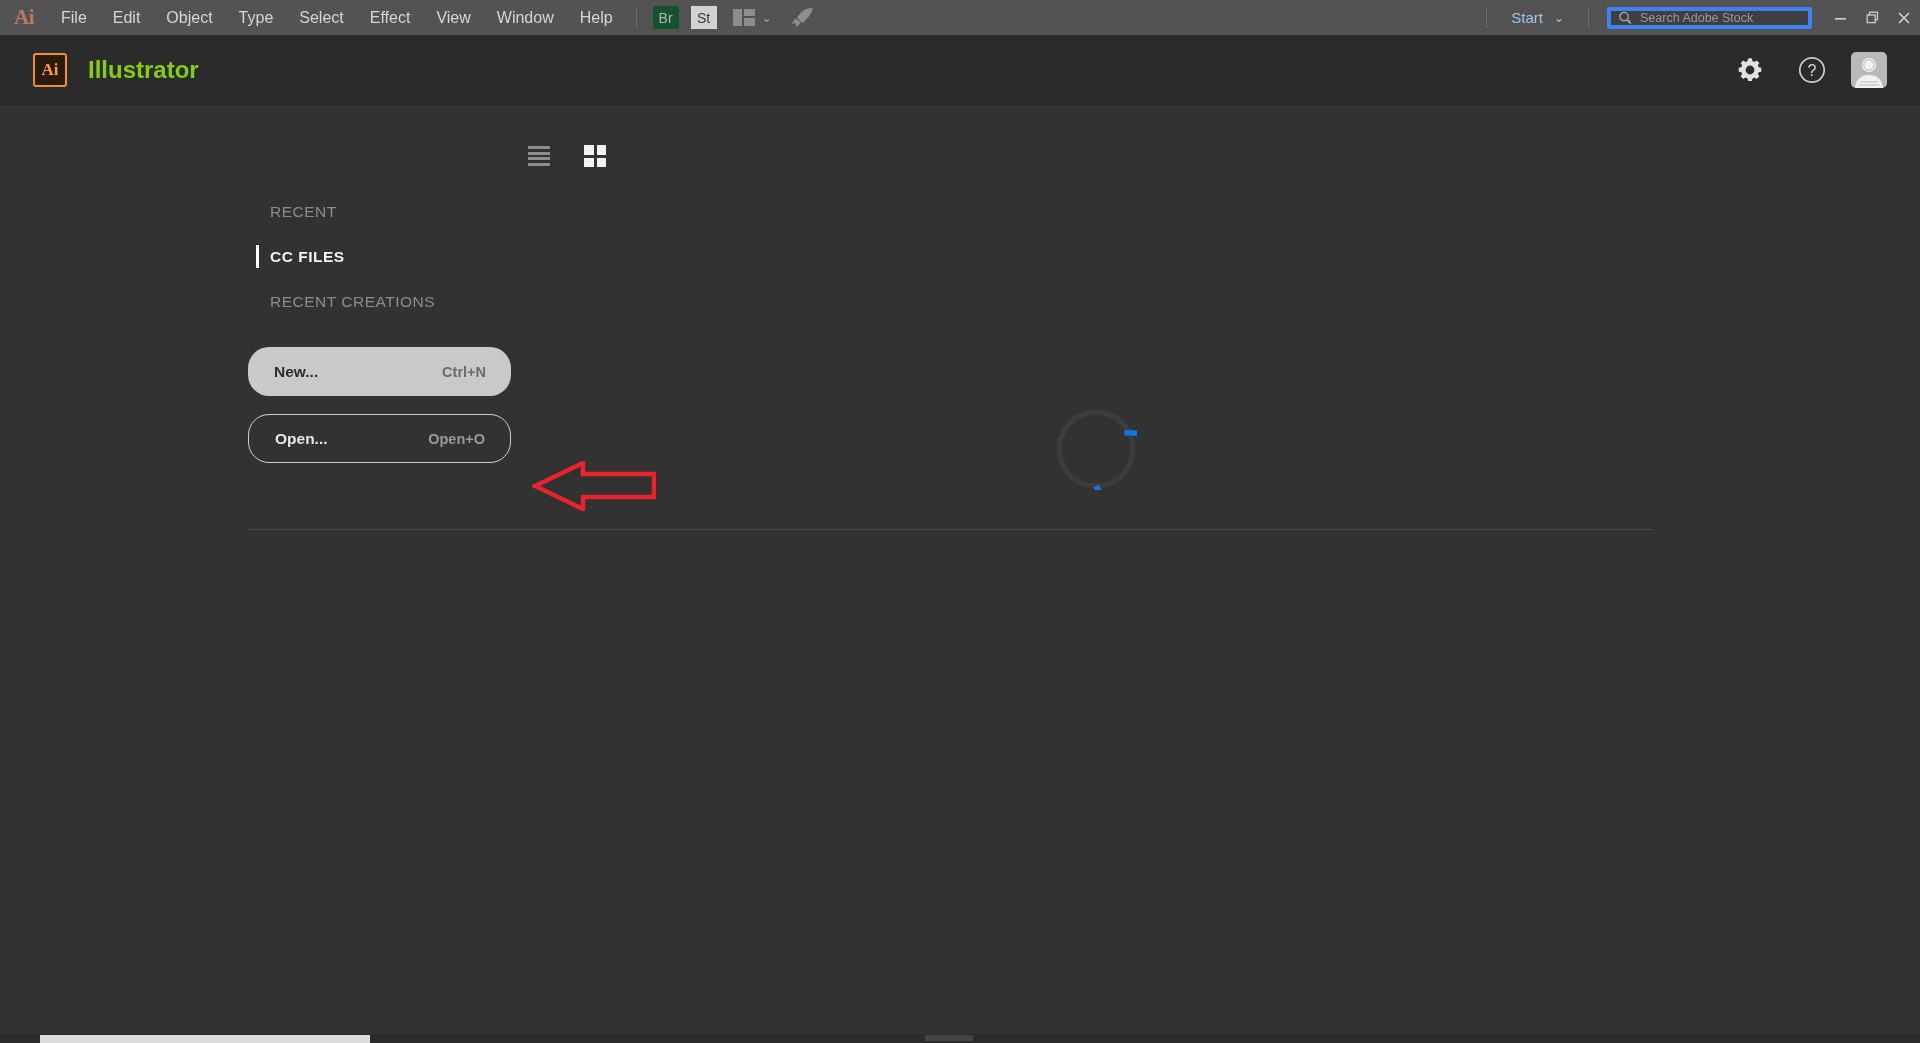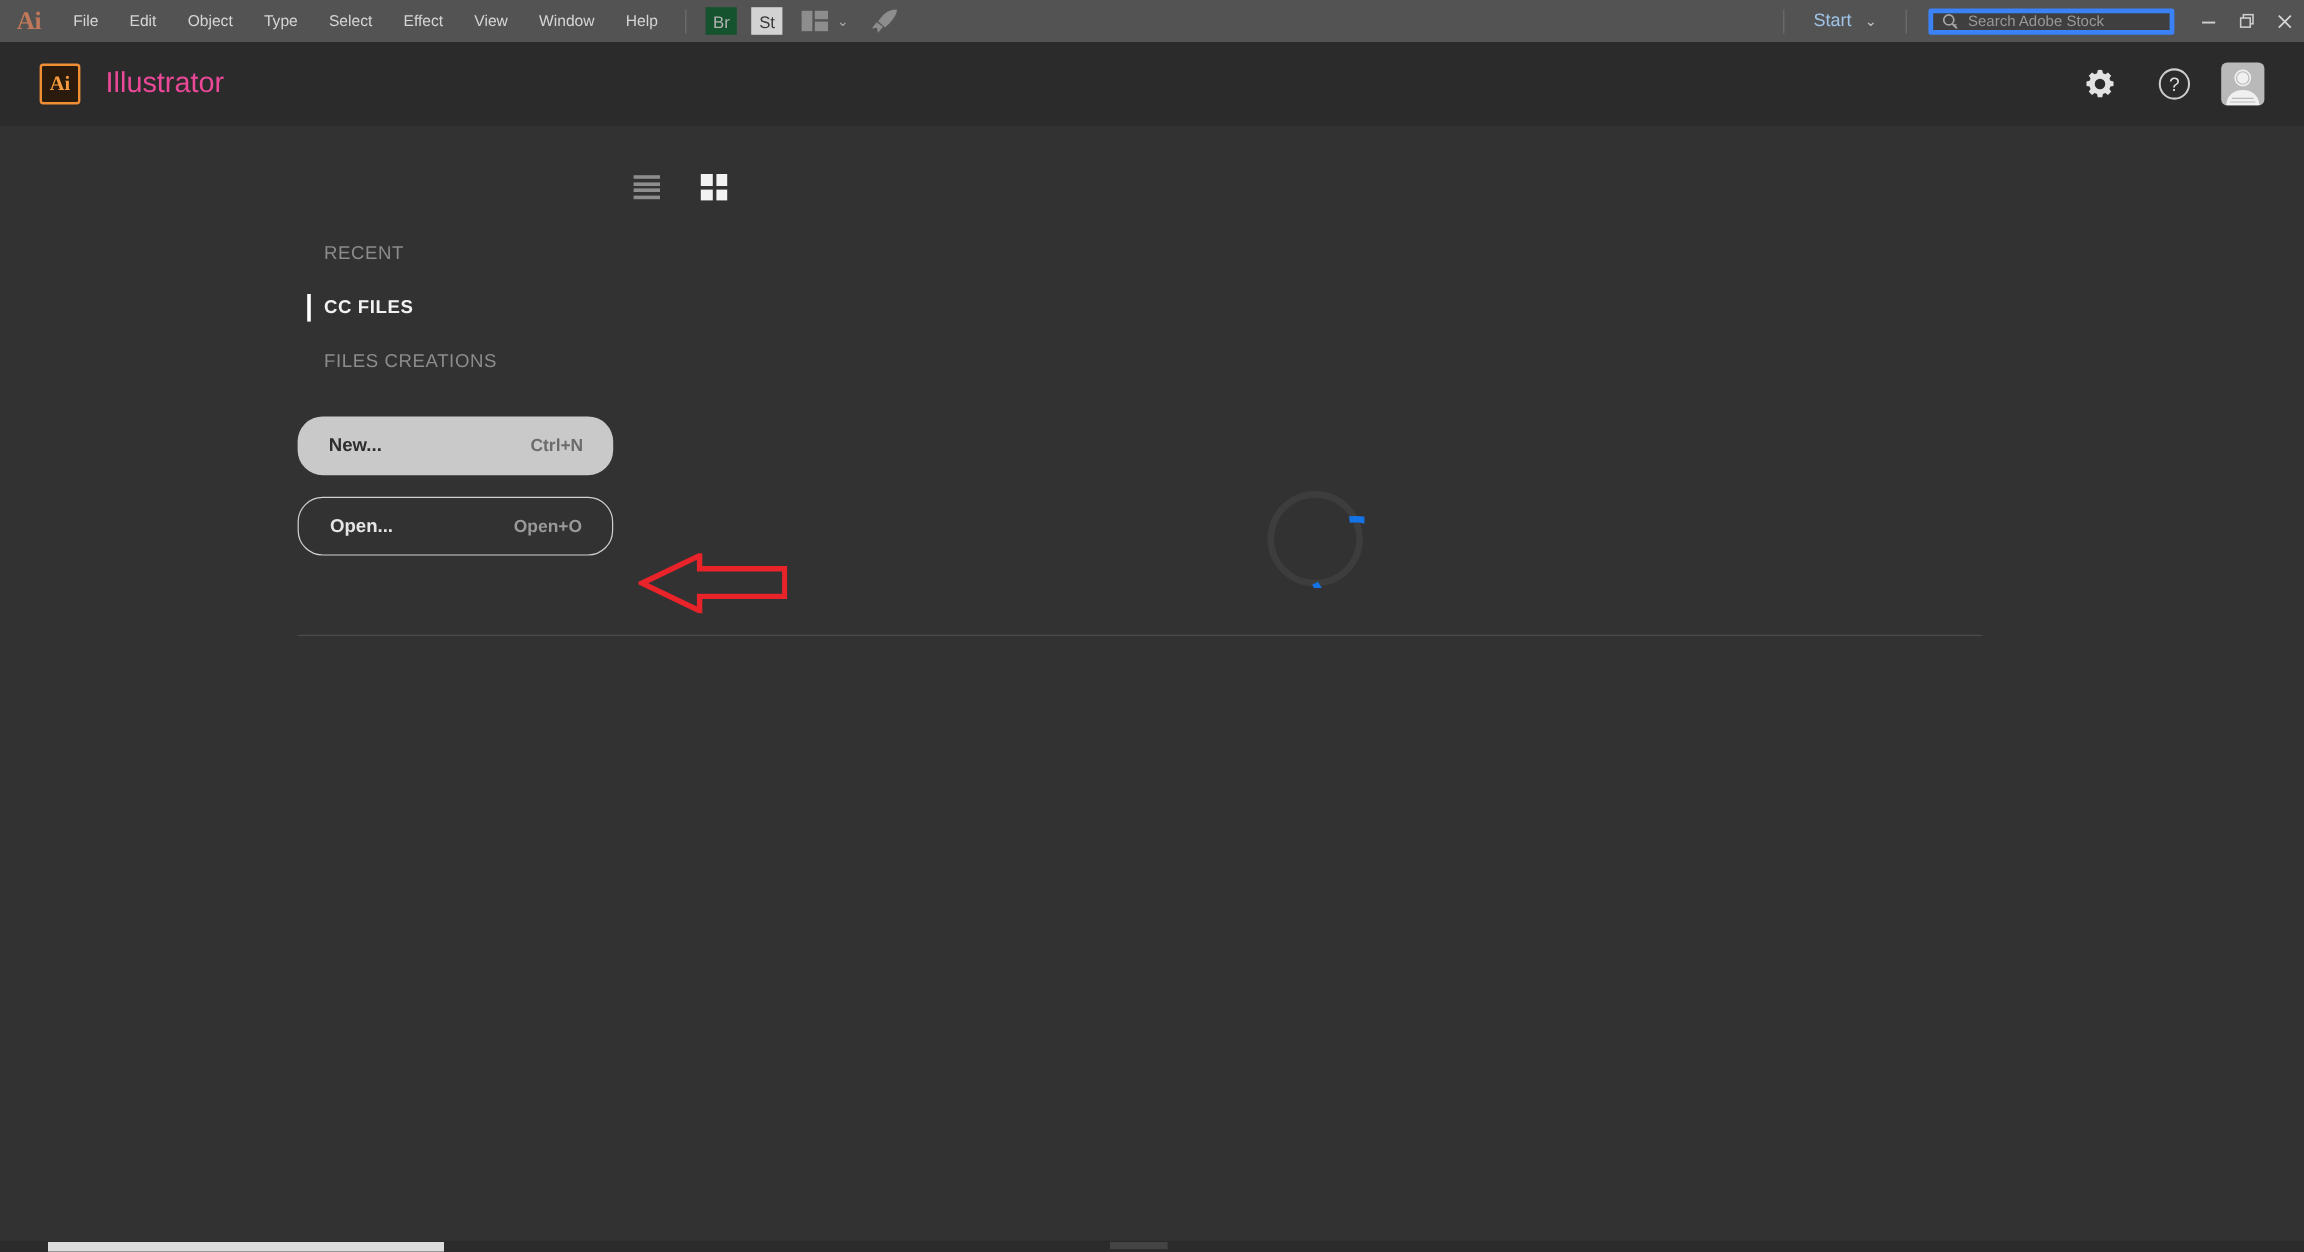--- a/index.html
+++ b/index.html
@@ -21,21 +21,21 @@
   .ai-glyph-menu {
     width:48px; height:35px;
     display:flex; align-items:center; justify-content:center;
     color:#c0785a; font-size:21px; font-weight:bold;
     font-family:"Liberation Serif", serif;
     letter-spacing:-0.5px;
   }
   .menu-item {
     padding:0 13px; height:35px;
     display:flex; align-items:center;
-    color:#d6d6d6; font-size:13px;
+    color:#d6d6d6; font-size:16px;
     cursor:default; white-space:nowrap;
   }
   .menu-sep {
     width:1px; height:20px;
     background:#6e6e6e; margin:0 10px;
   }
   .app-chip {
     width:26px; height:23px; margin:0 6px;
     display:flex; align-items:center; justify-content:center;
     font-size:14px; font-family:"Liberation Sans", sans-serif;
@@ -90,21 +90,21 @@
   .ai-badge {
     width:34px; height:34px; margin-left:33px;
     border:2px solid #f08e36; border-radius:3px;
     background:#2a1b0c;
     display:flex; align-items:center; justify-content:center;
     color:#f79c3f; font-size:17px; font-weight:bold;
     font-family:"Liberation Serif", serif;
   }
   .app-title {
     margin-left:21px;
-    color:#ec4899; font-size:24px; font-weight:400;
+    color:#84cc16; font-size:24px; font-weight:700;
   }
   .ah-spacer { flex:1; }
   .ah-icon {
     width:46px; height:46px; margin-right:16px;
     display:flex; align-items:center; justify-content:center;
     cursor:default;
   }
   .avatar-box {
     width:36px; height:36px; margin-right:33px;
     border-radius:5px; background:#b9b9b9;
@@ -316,21 +316,21 @@
     <div class="navitem">
 
       <span class="txt">RECENT</span>
     </div>
     <div class="navitem active">
       <span class="bar"></span>
       <span class="txt">CC FILES</span>
     </div>
     <div class="navitem">
 
-      <span class="txt">FILES CREATIONS</span>
+      <span class="txt">RECENT CREATIONS</span>
     </div>
   </div>
 
   <div class="actionbtns">
     <div class="pill filled">
       <span class="name">New...</span>
       <span class="keys">Ctrl+N</span>
     </div>
     <div class="pill outline">
       <span class="name">Open...</span>

